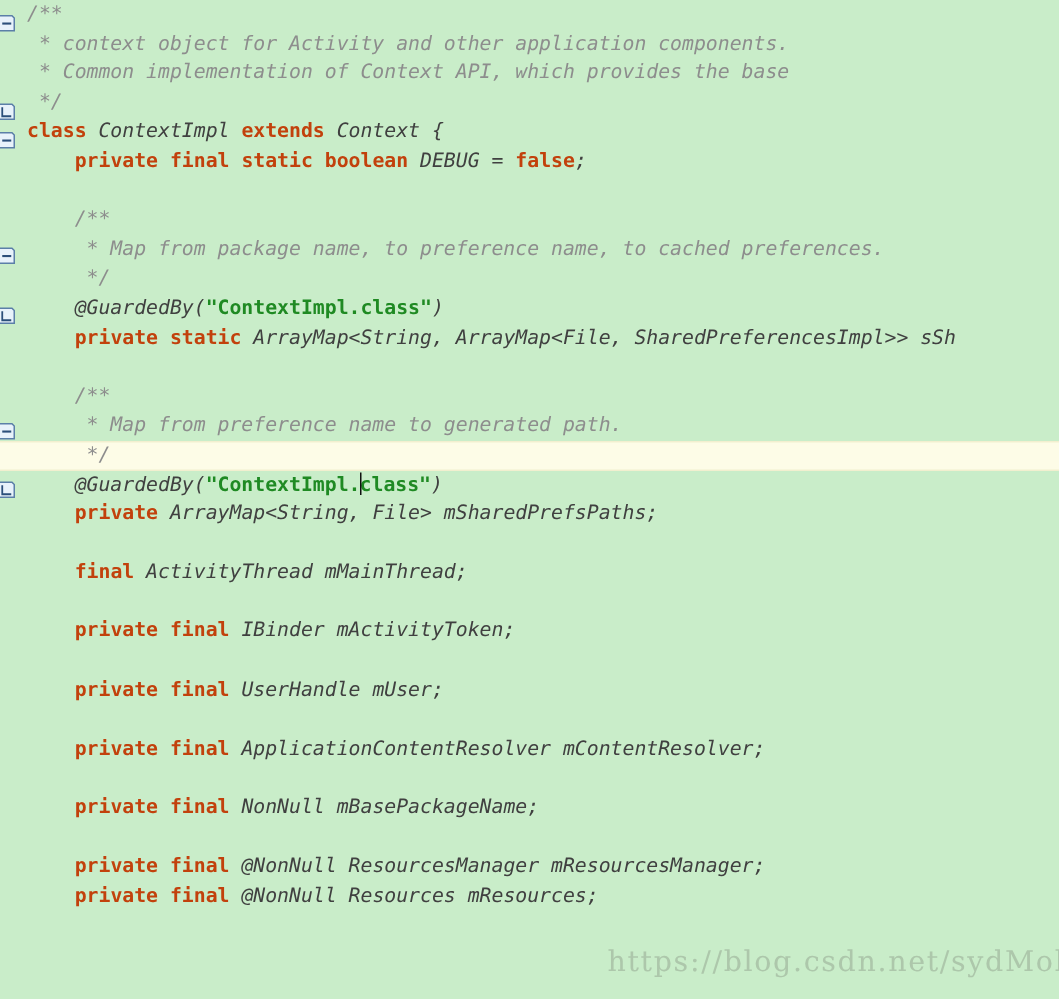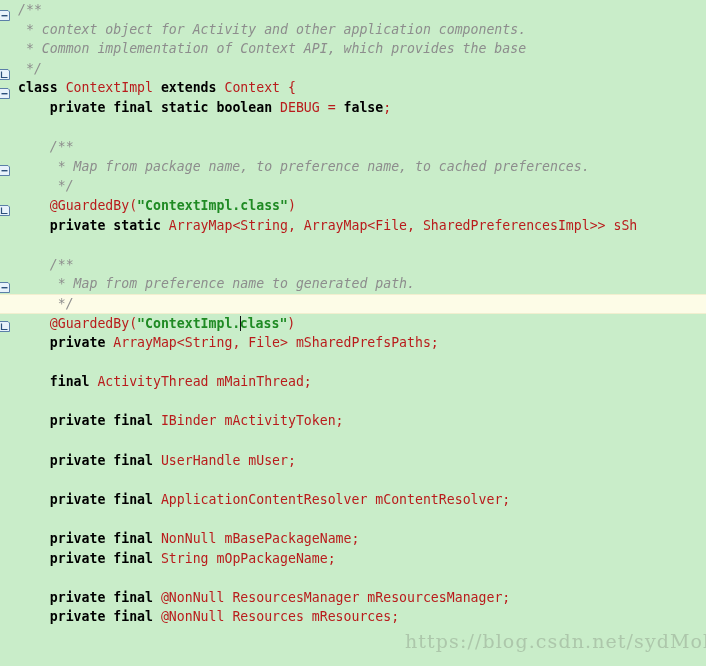--- a/index.html
+++ b/index.html
@@ -47,24 +47,24 @@
     left: 0; right: 0;
     height: 1px;
     background: #f2efcf;
   }
   .code-line.current::before { top: 0; }
   .code-line.current::after { bottom: 0; }
 
   .ln-inner { position: relative; display: inline-block; }
 
   
-  .kw      { color: #000000; font-weight: bold; }
+  .kw      { color: #c2410c; font-weight: bold; }
   .str     { color: #1f8a23; font-weight: bold; }
   .cmtdoc  { color: #8d8d8d; font-style: italic; }
-  .plain   { color: #b91c1c; }
+  .plain   { color: #404040; font-style: italic; }
 
   
   .caret {
     display: inline-block;
     width: 0;
     border-left: 1.6px solid #111111;
     height: 15px;
     vertical-align: -3px;
     margin: 0 -0.8px;
     position: relative;
@@ -129,21 +129,20 @@
       <div class="code-line"><span class="ln-inner"><span class="plain"></span></span></div>
       <div class="code-line"><span class="ln-inner"><span class="plain">    </span><span class="kw">final</span><span class="plain"> ActivityThread mMainThread;</span></span></div>
       <div class="code-line"><span class="ln-inner"><span class="plain"></span></span></div>
       <div class="code-line"><span class="ln-inner"><span class="plain">    </span><span class="kw">private final</span><span class="plain"> IBinder mActivityToken;</span></span></div>
       <div class="code-line"><span class="ln-inner"><span class="plain"></span></span></div>
       <div class="code-line"><span class="ln-inner"><span class="plain">    </span><span class="kw">private final</span><span class="plain"> UserHandle mUser;</span></span></div>
       <div class="code-line"><span class="ln-inner"><span class="plain"></span></span></div>
       <div class="code-line"><span class="ln-inner"><span class="plain">    </span><span class="kw">private final</span><span class="plain"> ApplicationContentResolver mContentResolver;</span></span></div>
       <div class="code-line"><span class="ln-inner"><span class="plain"></span></span></div>
       <div class="code-line"><span class="ln-inner"><span class="plain">    </span><span class="kw">private final</span><span class="plain"> NonNull mBasePackageName;</span></span></div>
-      <div class="code-line"><span class="ln-inner"><span class="plain">    </span><span class="kw">private final</span><span class="plain"> String mOpPackageName;</span></span></div>
       <div class="code-line"><span class="ln-inner"><span class="plain"></span></span></div>
       <div class="code-line"><span class="ln-inner"><span class="plain">    </span><span class="kw">private final</span><span class="plain"> @NonNull ResourcesManager mResourcesManager;</span></span></div>
       <div class="code-line"><span class="ln-inner"><span class="plain">    </span><span class="kw">private final</span><span class="plain"> @NonNull Resources mResources;</span></span></div>
     </div>
 
   <div id="gutter">
       <div class="fold-marker" title="collapse block" style="top: 9px;">
         <svg width="13" height="13" viewBox="0 0 13 13">
           <path d="M1.5 1.5 H10 L11.5 3 V11.5 H1.5 Z" fill="#e8f2fb" stroke="#5b7fa8" stroke-width="1"></path>
           <rect x="3.5" y="6" width="6" height="1.4" fill="#2b4f7a"></rect>

